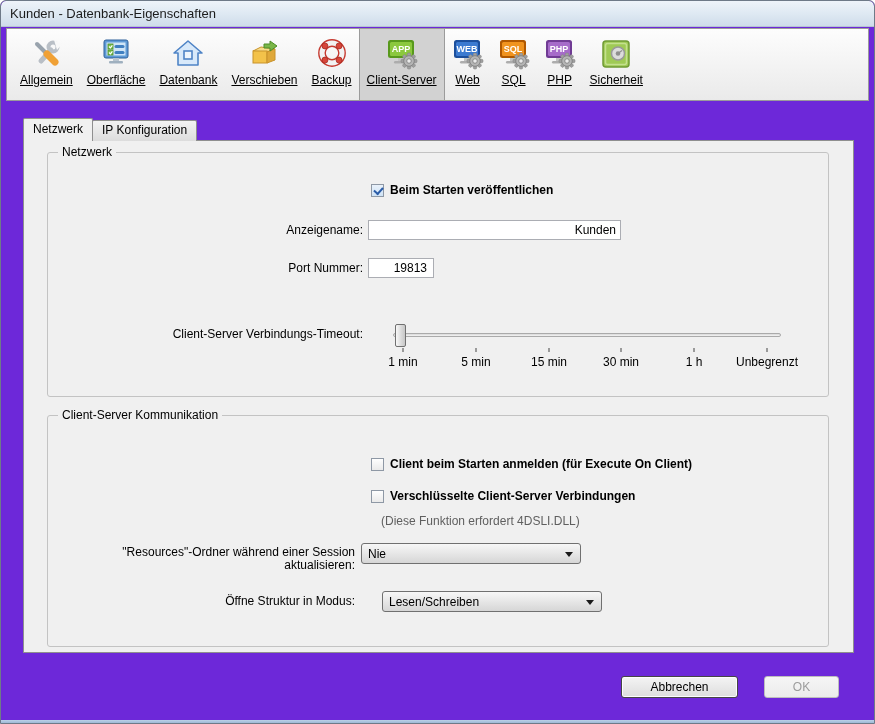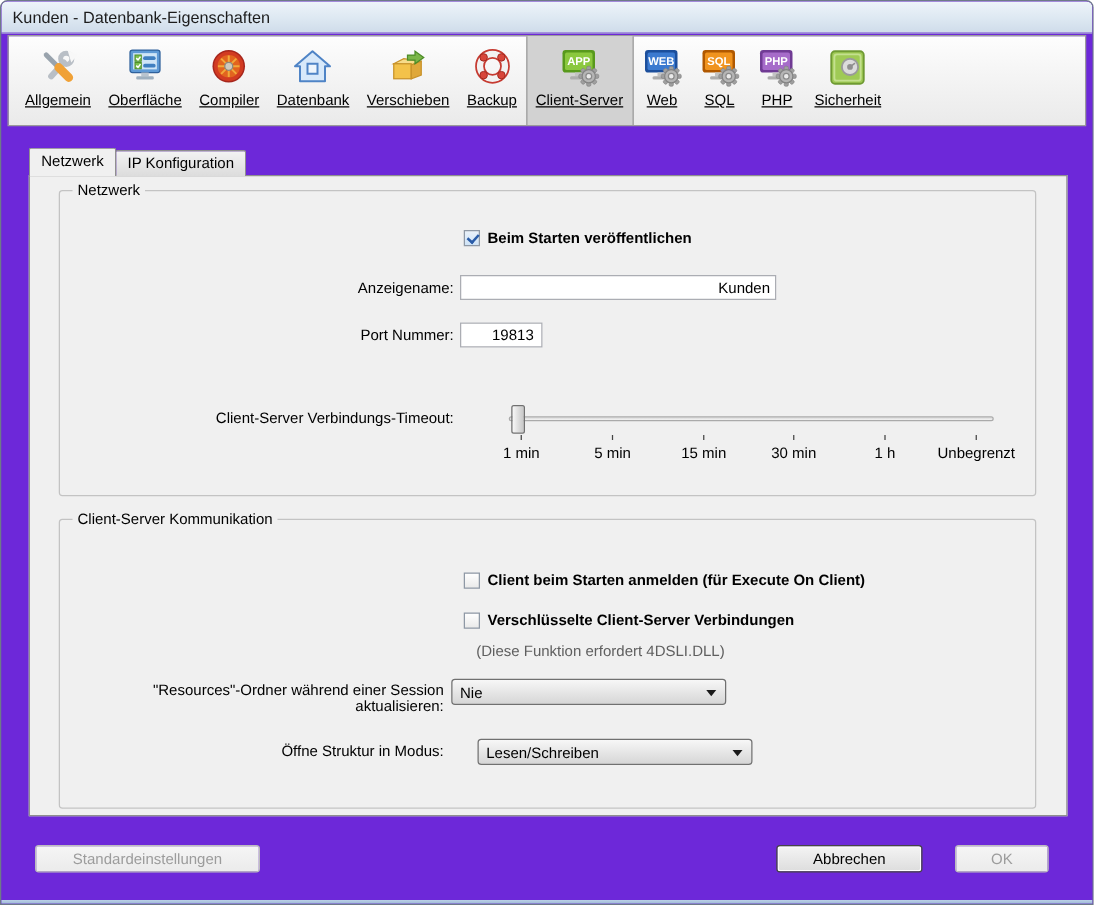--- a/index.html
+++ b/index.html
@@ -42,21 +42,21 @@
   .cb.checked{background:linear-gradient(180deg,#e9f1fa,#cfe3f6);}
   .cb.checked::after{content:"";position:absolute;left:2px;top:2px;width:7px;height:4px;
     border-left:2px solid #2a5ca8;border-bottom:2px solid #2a5ca8;transform:rotate(-48deg);}
   .cb-label{font-size:12px;color:#000;white-space:nowrap;}
   .note{position:absolute;font-size:12px;color:#5f5f5f;white-space:nowrap;}
   .text-input{height:20px;border:1px solid #abadb3;background:#fff;font-size:12px;
     padding:1px 4px;margin-left:5px;color:#000;text-align:right;}
   .name-input{width:253px;}
   .port-input{width:66px;text-align:right;padding-right:6px;}
   
-  .slider{position:relative;width:392px;height:54px;margin-left:44px;flex:none;}
+  .slider{position:relative;width:392px;height:54px;margin-left:30px;flex:none;}
   .slider .track{position:absolute;left:0;right:4px;top:18px;height:4px;
     border:1px solid #aaa;border-radius:2px;background:linear-gradient(180deg,#d8d8d8,#f4f4f4);}
   .slider .thumb{position:absolute;left:2px;top:9px;width:11px;height:23px;
     border:1px solid #707070;border-radius:2px;
     background:linear-gradient(90deg,#f8f8f8,#d9d9d9 60%,#c7c7c7);}
   .tick{position:absolute;top:33px;width:1px;height:4px;background:#444;transform:translateX(-50%);}
   .tick-label{position:absolute;top:40px;font-size:12px;color:#000;transform:translateX(-50%);white-space:nowrap;}
   
   .combo{width:220px;height:21px;margin-left:6px;border:1px solid #707070;border-radius:3px;
     background:linear-gradient(180deg,#f7f7f7,#d6d6d6);display:flex;align-items:center;
@@ -110,41 +110,20 @@
           <rect x="8" y="12" width="5" height="5" fill="#7bbf4d" stroke="#4e8f28" stroke-width="0.8"></rect>
           <path d="M9 14.5 l1.4 1.4 l2-2.6" stroke="#fff" stroke-width="1.2" fill="none"></path>
           <rect x="14.5" y="13" width="10" height="3" rx="1.5" fill="#3f7fc1"></rect>
           <rect x="13" y="20" width="6" height="3" fill="#b9c4cf"></rect>
           <rect x="9" y="23" width="14" height="2.5" rx="1" fill="#9fb0bf"></rect>
         </svg>
       </span>
       <span class="tb-label">Oberfläche</span>
     </div>
 
-    <div class="tb-item">
-      <span class="tb-icon">
-        <svg viewBox="0 0 32 32" width="32" height="32">
-          <circle cx="16" cy="15" r="13" fill="#a6261d"></circle>
-          <circle cx="16" cy="15" r="11.8" fill="#d23b22"></circle>
-          <circle cx="16" cy="15" r="9" fill="#e2641f"></circle>
-          <g stroke="#f2a93b" stroke-width="1.6">
-            <line x1="19" y1="15" x2="24.6" y2="15"></line>
-              <line x1="18.1" y1="17.1" x2="22.1" y2="21.1"></line>
-            <line x1="16" y1="18" x2="16" y2="23.6"></line>
-              <line x1="13.9" y1="17.1" x2="9.9" y2="21.1"></line>
-            <line x1="13" y1="15" x2="7.4" y2="15"></line>
-              <line x1="13.9" y1="12.9" x2="9.9" y2="8.9"></line>
-            <line x1="16" y1="12" x2="16" y2="6.4"></line>
-              <line x1="18.1" y1="12.9" x2="22.1" y2="8.9"></line>
-          </g>
-          <circle cx="16" cy="15" r="3.2" fill="#cfc9bd" stroke="#8d877b"></circle>
-        </svg>
-      </span>
-      <span class="tb-label">Compiler</span>
-    </div>
 
     <div class="tb-item">
       <span class="tb-icon">
         <svg viewBox="0 0 32 32" width="32" height="32">
           <polygon points="16,3 30,15 26,15 26,27 6,27 6,15 2,15" fill="#d8e9fa" stroke="#4f84c6" stroke-width="1.6" stroke-linejoin="round"></polygon>
           <rect x="12" y="13" width="8" height="8" fill="#eef5fc" stroke="#4f84c6" stroke-width="1.6"></rect>
         </svg>
       </span>
       <span class="tb-label">Datenbank</span>
     </div>
@@ -361,18 +340,17 @@
         <span class="form-label2">Öffne Struktur in Modus:</span>
         <div class="combo">
           <span>Lesen/Schreiben</span>
           <span class="arrow"></span>
         </div>
       </div>
     </div>
 
   </div>
 
-  <div class="btn disabled btn-defaults">Standardeinstellungen</div>
   <div class="btn enabled btn-cancel">Abbrechen</div>
   <div class="btn disabled btn-ok">OK</div>
 
   <div class="bottom-edge"></div>
 </div>
 
 </body></html>

